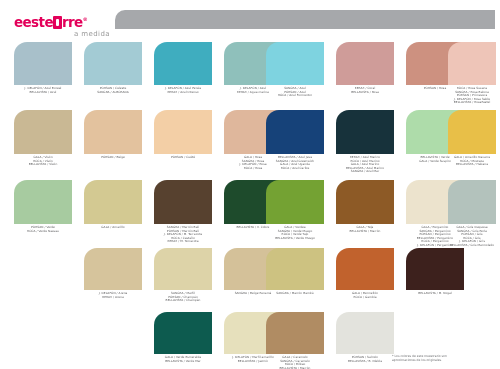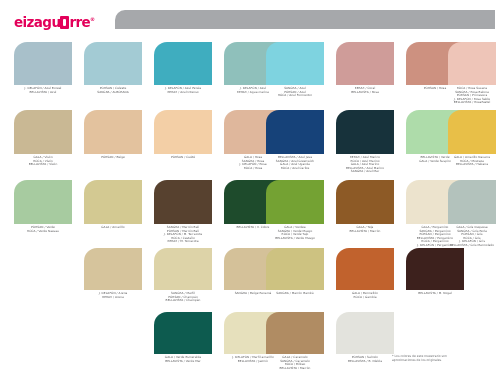--- a/index.html
+++ b/index.html
@@ -67,21 +67,22 @@
     font-size:3px;line-height:3.8px;color:#6d6e71;
   }
 </style>
 </head>
 <body>
 
 <div class="page">
 
   <div class="header">
     <div class="logo">
-      <div class="logo-word"><span>e</span><span>izagu</span><span class="logo-mark"></span><span>rre</span><span class="logo-reg">®</span></div>
+      <div class="logo-word"><span>e</span><span>este</span><span class="logo-mark"></span><span>rre</span><span class="logo-reg">®</span></div>
+      <div class="logo-sub">a medida</div>
     </div>
     <div class="grayband"></div>
   </div>
 
   <div class="grid" id="swatch-grid">
       <div class="cell" style="left: 14px; top: 2px; width: 58px;">
         <div class="chip" style="height: 43px; background: rgb(168, 192, 202);"></div>
         <div class="labels">
           <div>J. DELAFON / Azul Boreal</div>
           <div>BELLAVISTA / Azul</div>

